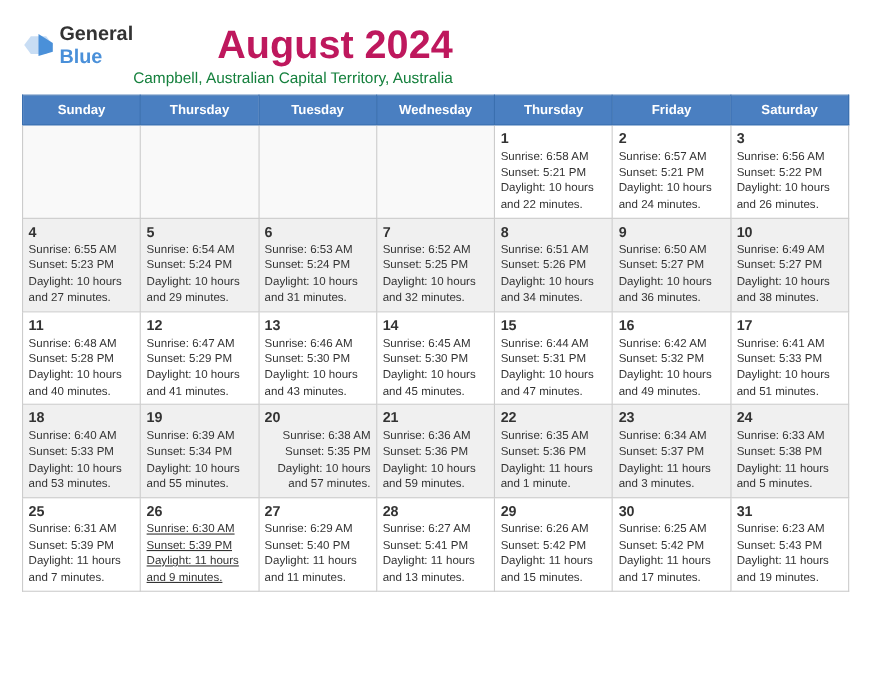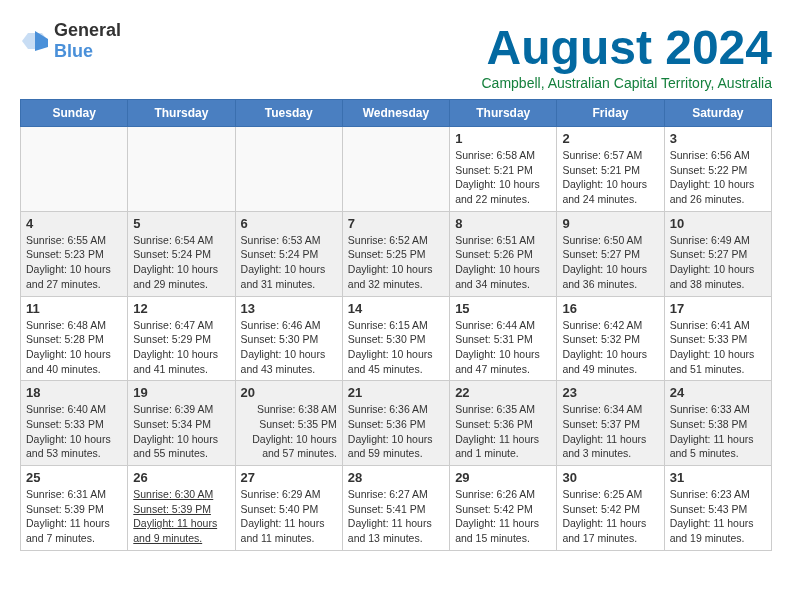--- a/index.html
+++ b/index.html
@@ -6,40 +6,39 @@
     body {
       font-family: Arial, sans-serif;
       background: #fff;
       width: 792px;
       min-height: 612px;
       padding: 20px;
     }
     .header-area {
       display: flex;
       align-items: flex-start;
-      justify-content: space-between;
+      justify-content: flex-start;
       margin-bottom: 4px;
-      gap: 24px;
     }
     .logo {
       display: flex;
       align-items: center;
       gap: 4px;
     }
     .logo-icon {
       width: 30px;
       height: 24px;
     }
     .title-area {
       text-align: right;
     }
     .main-title {
-      font-size: 48px;
+      font-size: 36px;
       font-weight: bold;
-      color: #0369a1;
+      color: #be185d;
     }
     .subtitle {
       font-size: 14px;
       color: #15803d;
     }
     table {
       width: 100%;
       border-collapse: collapse;
       margin-top: 8px;
       font-size: 11px;
@@ -212,21 +211,21 @@
         </td>
         <td>
           <span class="day-number">13</span>
           <div class="day-info" style="white-space: pre-line;">Sunrise: 6:46 AM
 Sunset: 5:30 PM
 Daylight: 10 hours
 and 43 minutes.</div>
         </td>
         <td>
           <span class="day-number">14</span>
-          <div class="day-info" style="white-space: pre-line;">Sunrise: 6:15 AM
+          <div class="day-info" style="white-space: pre-line;">Sunrise: 6:45 AM
 Sunset: 5:30 PM
 Daylight: 10 hours
 and 45 minutes.</div>
         </td>
         <td>
           <span class="day-number">15</span>
           <div class="day-info" style="white-space: pre-line;">Sunrise: 6:44 AM
 Sunset: 5:31 PM
 Daylight: 10 hours
 and 47 minutes.</div>

